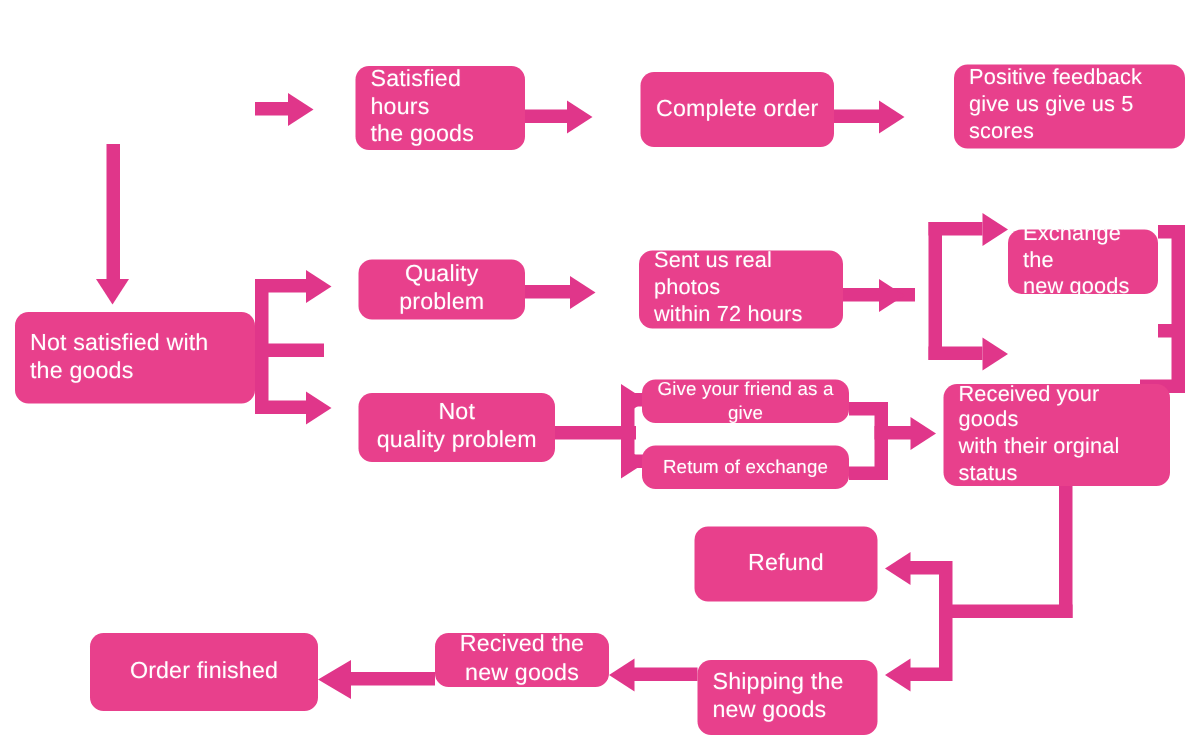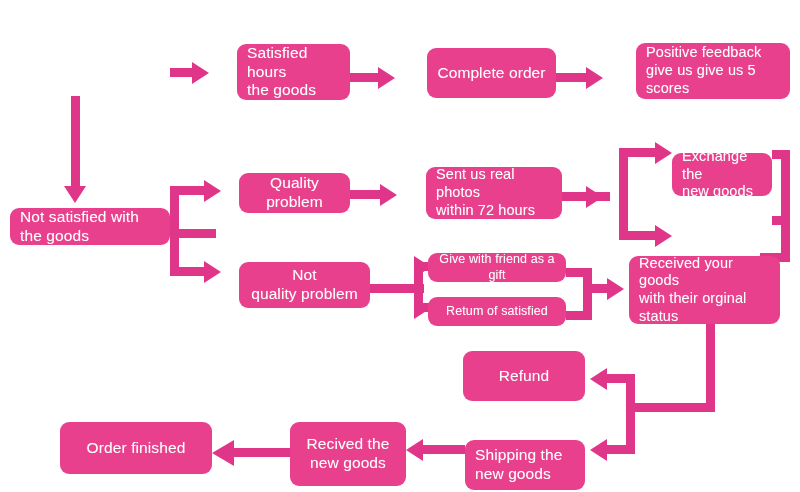--- a/index.html
+++ b/index.html
@@ -142,21 +142,21 @@
   <div class="node center fs16" style="left:427px; top:48px; width:129px; height:50px;">
     <span class="lbl">Complete order</span>
   </div>
 
   <div class="node left fs15" style="left:636px; top:43px; width:154px; height:56px;">
     <span class="lbl">Positive feedback
 give us give us 5
 scores</span>
   </div>
 
-  <div class="node left fs16" style="left:10px; top:208px; width:160px; height:37px;">
+  <div class="node left fs16" style="left:10px; top:208px; width:160px; height:61px;">
     <span class="lbl">Not satisfied with
 the goods</span>
   </div>
 
   <div class="node center fs16" style="left:239px; top:173px; width:111px; height:40px;">
     <span class="lbl">Quality problem</span>
   </div>
 
   <div class="node left fs15" style="left:426px; top:167px; width:136px; height:52px;">
     <span class="lbl">Sent us real photos
@@ -168,43 +168,43 @@
 new goods</span>
   </div>
 
 
   <div class="node center fs16" style="left:239px; top:262px; width:131px; height:46px;">
     <span class="lbl">Not
 quality problem</span>
   </div>
 
   <div class="node center fs13" style="left:428px; top:253px; width:138px; height:29px;">
-    <span class="lbl">Give with friend as a gift</span>
+    <span class="lbl">Give your friend as a give</span>
   </div>
 
   <div class="node center fs13" style="left:428px; top:297px; width:138px; height:29px;">
-    <span class="lbl">Retum of satisfied</span>
+    <span class="lbl">Retum of exchange</span>
   </div>
 
   <div class="node left fs15" style="left:629px; top:256px; width:151px; height:68px;justify-content:flex-end;">
     <span class="lbl">Received your goods
 with their orginal
 status</span>
   </div>
 
   <div class="node center fs16" style="left:463px; top:351px; width:122px; height:50px;">
     <span class="lbl">Refund</span>
   </div>
 
   <div class="node left fs16" style="left:465px; top:422px; width:120px; height:50px;margin-top:18px;">
     <span class="lbl">Shipping the
 new goods</span>
   </div>
 
-  <div class="node center fs16" style="left:290px; top:422px; width:116px; height:64px;text-align:center;">
+  <div class="node center fs16" style="left:290px; top:422px; width:116px; height:36px;text-align:center;">
     <span class="lbl">Recived the
 new goods</span>
   </div>
 
   <div class="node center fs16" style="left:60px; top:422px; width:152px; height:52px;">
     <span class="lbl">Order finished</span>
   </div>
 
 </div>
 

